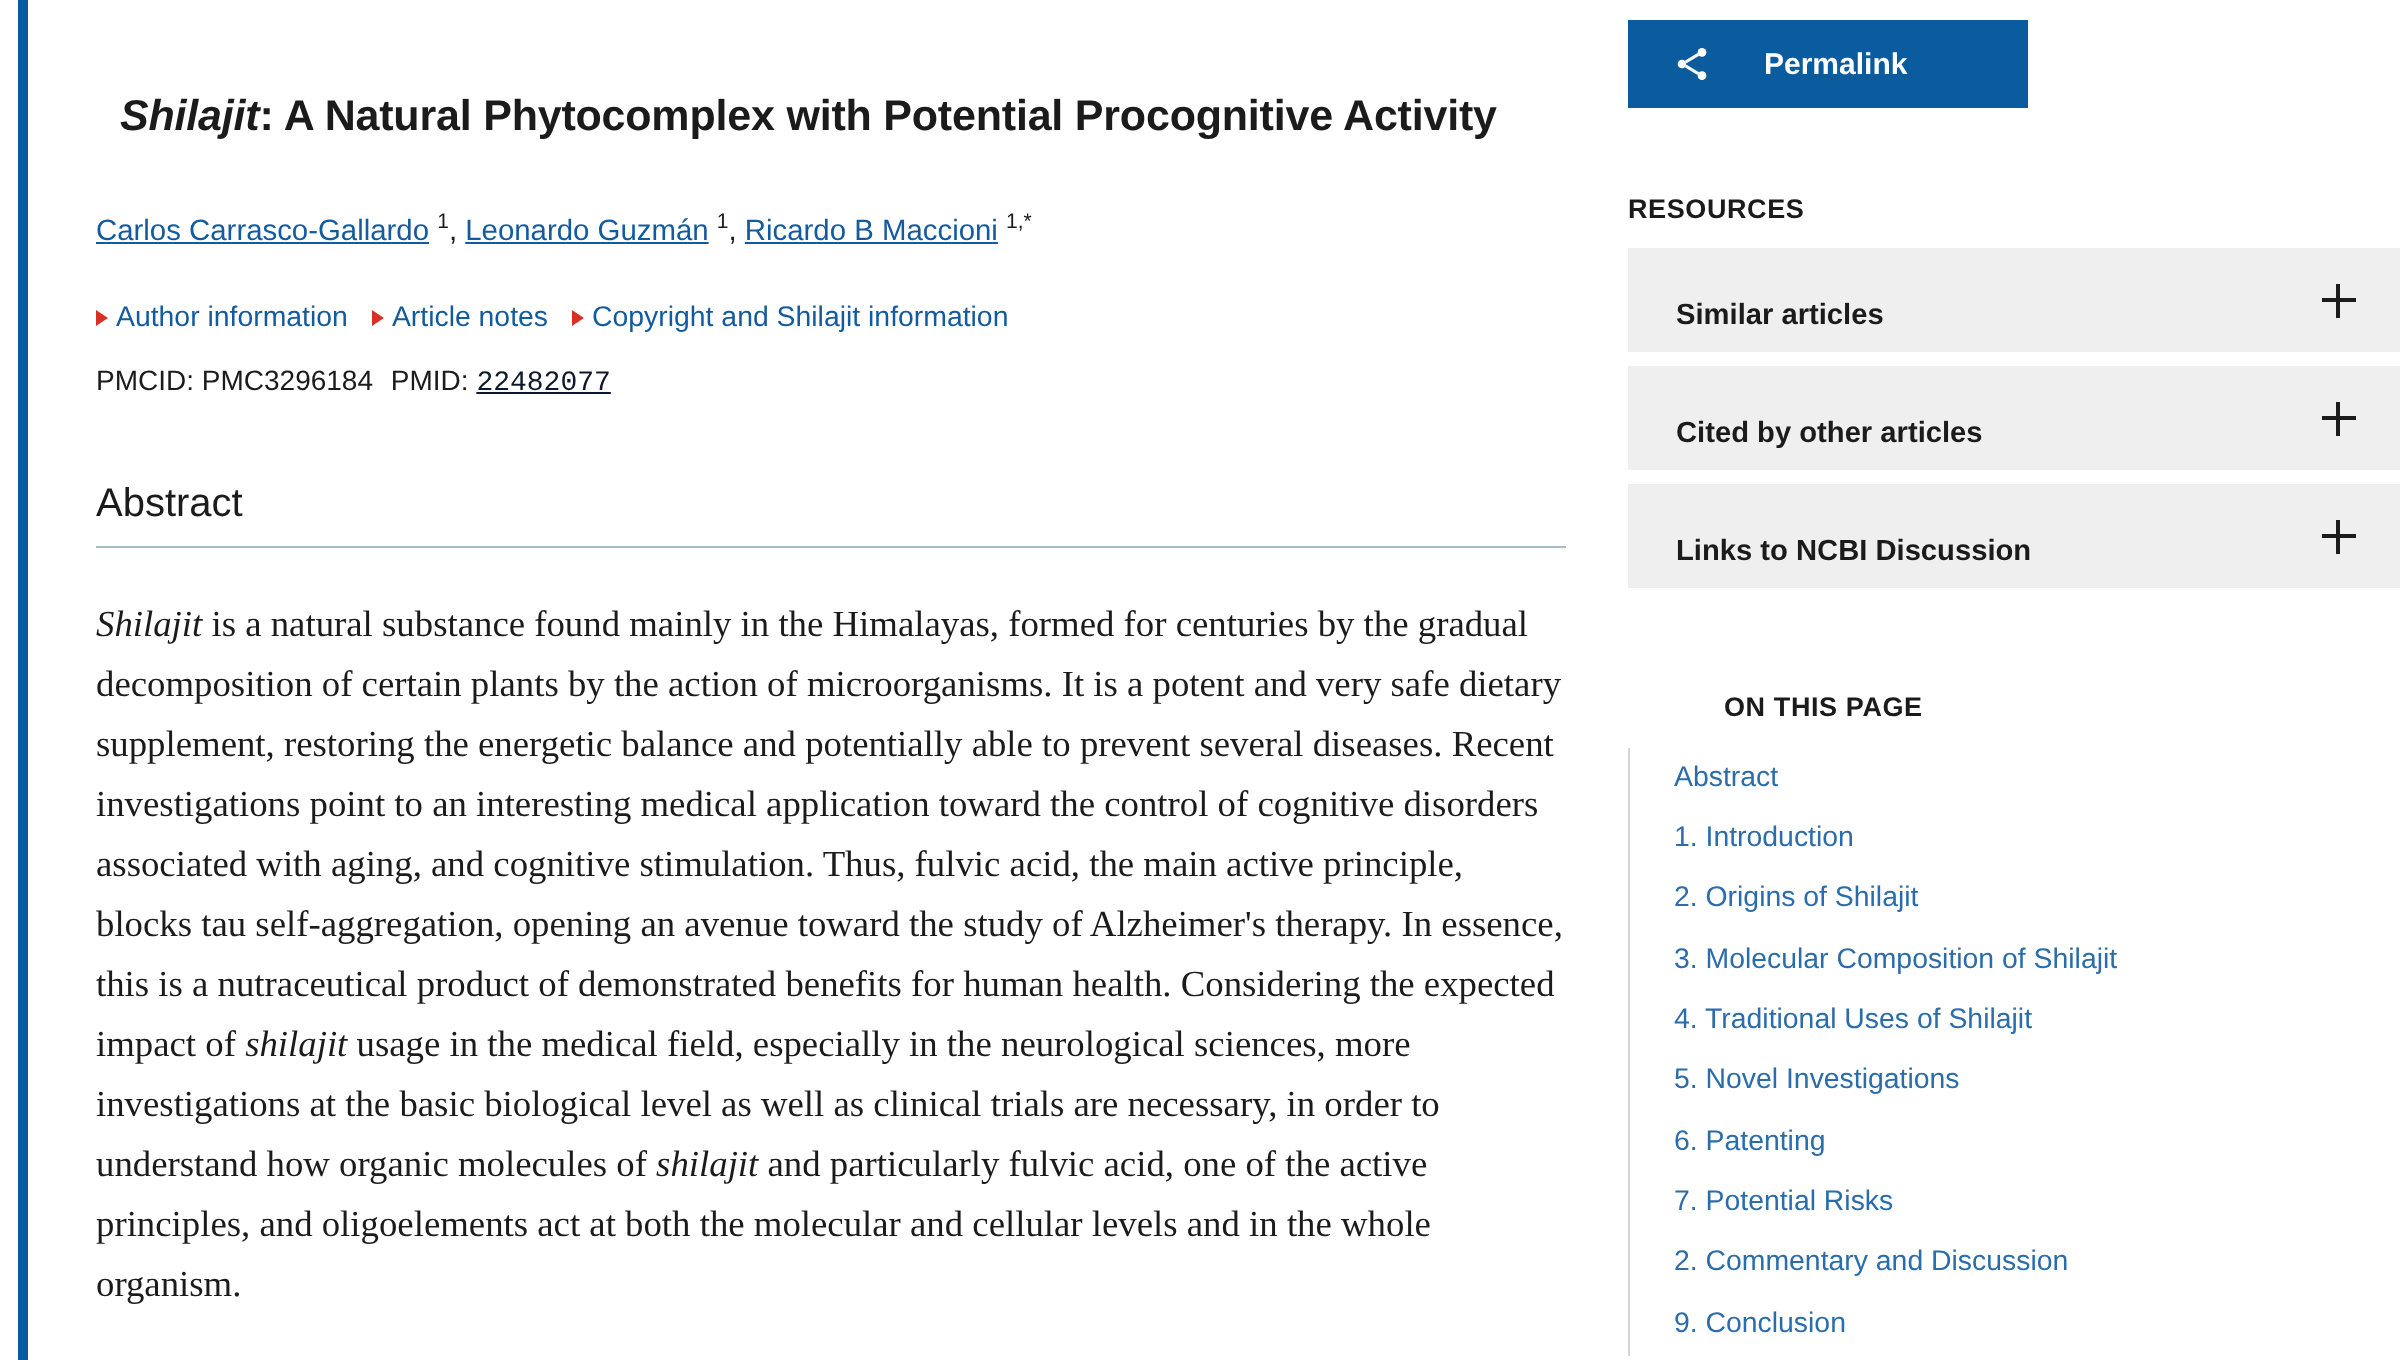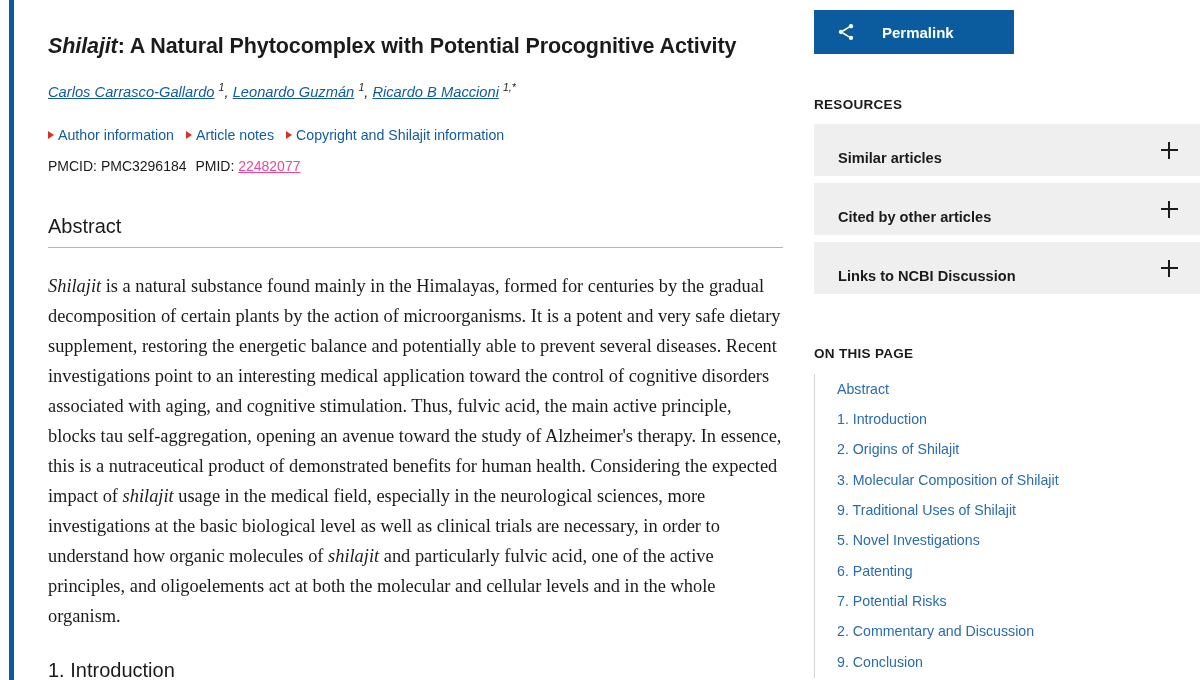--- a/index.html
+++ b/index.html
@@ -42,33 +42,32 @@
     padding: 0 31px 0 48px;
     position: relative;
   }
 
   .article-title {
     font-family: "Liberation Sans", sans-serif;
     font-size: 21.5px;
     font-weight: bold;
     line-height: 1.3;
     color: #1b1b1b;
-    margin: 0;
+    margin: 12px;
     padding-top: 33px;
     letter-spacing: -0.1px;
   }
   .article-title .it { font-style: italic; }
 
   .authors {
     margin: 0;
     padding-top: 21px;
     font-size: 14.7px;
     line-height: 1.4;
     color: #1b1b1b;
-    font-style: italic;
   }
   .authors a {
     color: #135b9e;
     text-decoration: underline;
   }
   .authors sup {
     font-size: 10.5px;
     vertical-align: super;
     line-height: 0;
     color: #1b1b1b;
@@ -100,21 +99,21 @@
     border-top: 4.5px solid transparent;
     border-bottom: 4.5px solid transparent;
   }
 
   .ids {
     padding-top: 12px;
     font-size: 14px;
     color: #1b1b1b;
     line-height: 1.4;
   }
-  .ids a { color: #ec4899; text-decoration: underline; }
+  .ids a { color: #0f172a; text-decoration: underline; font-family: Liberation Mono, monospace; }
   .ids .gap { display: inline-block; width: 5px; }
 
   .section-head {
     font-family: "Liberation Sans", sans-serif;
     font-size: 20px;
     font-weight: normal;
     color: #1b1b1b;
     margin: 0;
     padding-top: 38px;
     padding-bottom: 9px;
@@ -215,20 +214,21 @@
   }
 
   .toc-heading {
     font-size: 13.5px;
     font-weight: bold;
     letter-spacing: 0.3px;
     color: #1b1b1b;
     padding-top: 45px;
     padding-bottom: 13px;
     text-transform: uppercase;
+    margin-left: 48px;
   }
 
   .toc-list {
     list-style: none;
     margin: 0;
     padding: 0 0 0 22px;
     border-left: 1px solid #d4d4d4;
   }
   .toc-list li { margin: 0; padding: 0; }
   .toc-list a {
@@ -314,21 +314,21 @@
       <li>
           <a href="#">1. Introduction</a>
         </li>
       <li>
           <a href="#">2. Origins of Shilajit</a>
         </li>
       <li>
           <a href="#">3. Molecular Composition of Shilajit</a>
         </li>
       <li>
-          <a href="#">9. Traditional Uses of Shilajit</a>
+          <a href="#">4. Traditional Uses of Shilajit</a>
         </li>
       <li>
           <a href="#">5. Novel Investigations</a>
         </li>
       <li>
           <a href="#">6. Patenting</a>
         </li>
       <li>
           <a href="#">7. Potential Risks</a>
         </li>

